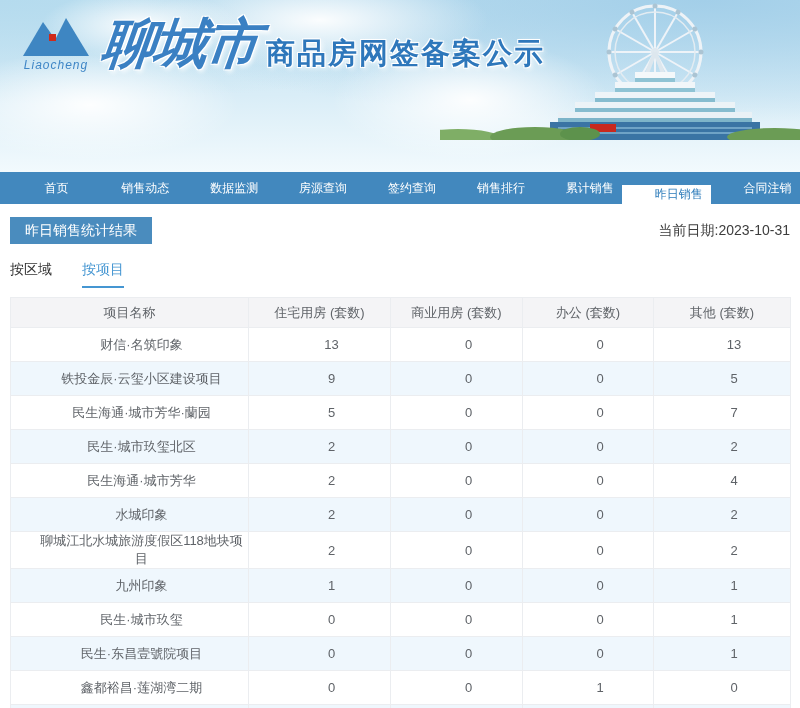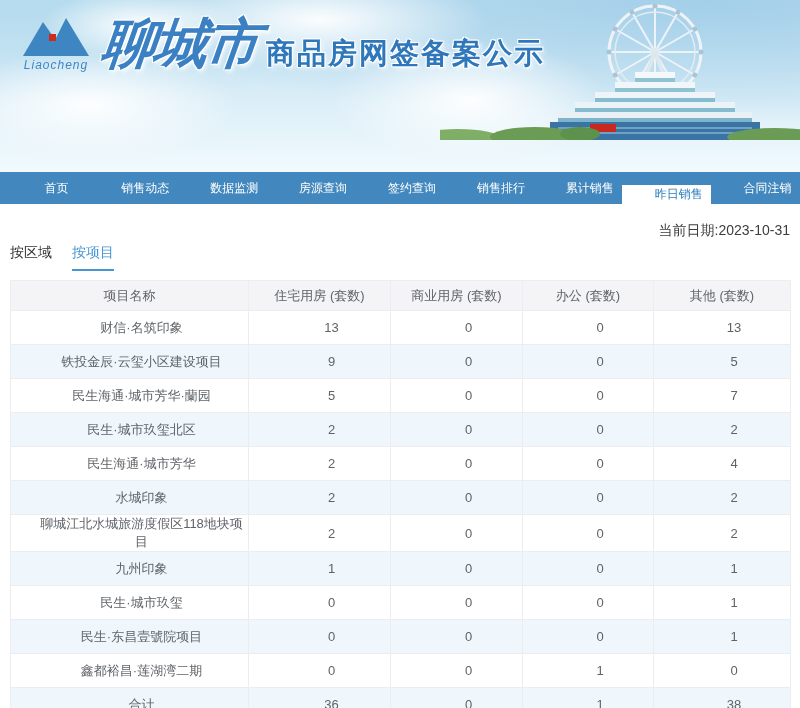--- a/index.html
+++ b/index.html
@@ -40,21 +40,21 @@
   .nav-item.active { background:#fff; color:#2d7cba;margin-top:13px; }
 
   
   .content { position:relative; padding:13px 10px 0 10px; }
   .content-head { position:relative; height:27px; }
   .badge { display:inline-block; background:#4a8cbe; color:#fff; font-size:14px;
     padding:5px 15px; line-height:17px; }
   .date { position:absolute; right:0; top:5px; font-size:14px; color:#3d3d3d; }
   .date .lbl { margin-right:0; }
 
-  .tabs { display:flex; gap:20px; }
+  .tabs { display:flex; gap:30px; margin-top:17px; }
   .tab { font-size:14px; color:#333; padding-bottom:7px; cursor:pointer;
     border-bottom:2px solid transparent; }
   .tab.active { color:#4596d2; border-bottom-color:#4596d2; }
 
   
   .data-table { width:780px; border-collapse:collapse; margin-top:9px; table-layout:fixed; }
   .data-table th, .data-table td { border:1px solid #ebedf0; text-align:center;
     font-size:13px; color:#5f6368; font-weight:normal; }
   .data-table th { height:30px; background:#f4f4f6;margin-left:40px; }
   .data-table td { height:34px;padding-left:24px; }
@@ -158,20 +158,21 @@
       <div class="nav-item">房源查询</div>
       <div class="nav-item">签约查询</div>
       <div class="nav-item">销售排行</div>
       <div class="nav-item">累计销售</div>
       <div class="nav-item active">昨日销售</div>
       <div class="nav-item">合同注销</div>
     </nav>
 
   <main class="content">
     <div class="content-head">
+      <span class="badge">昨日销售统计结果</span>
       <div class="date">
         <span class="lbl">当前日期:</span><span>2023-10-31</span>
       </div>
     </div>
 
     <div class="tabs">
         <div class="tab">按区域</div>
         <div class="tab active">按项目</div>
       </div>
 

